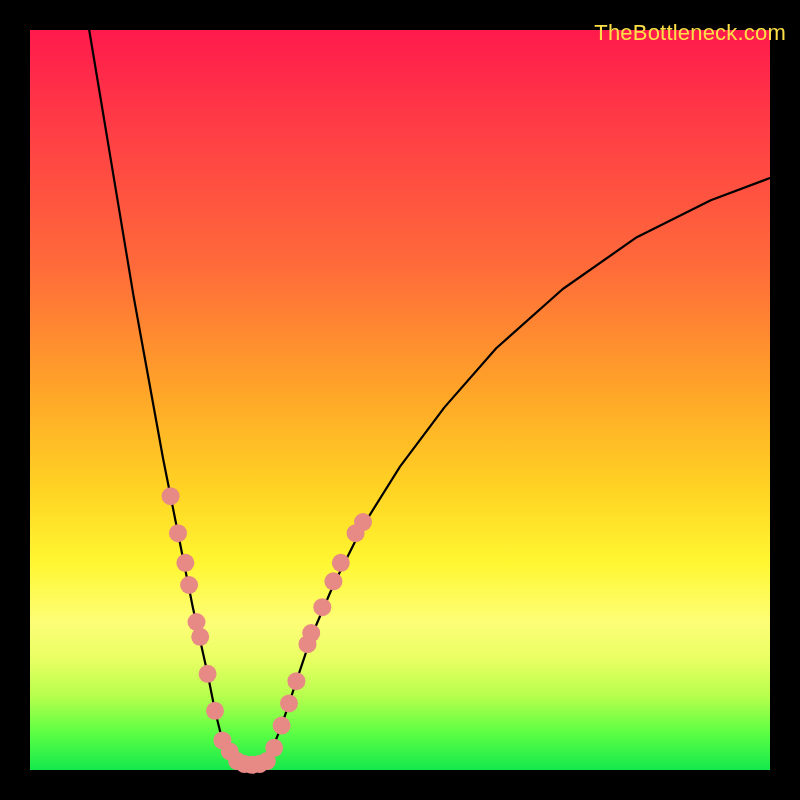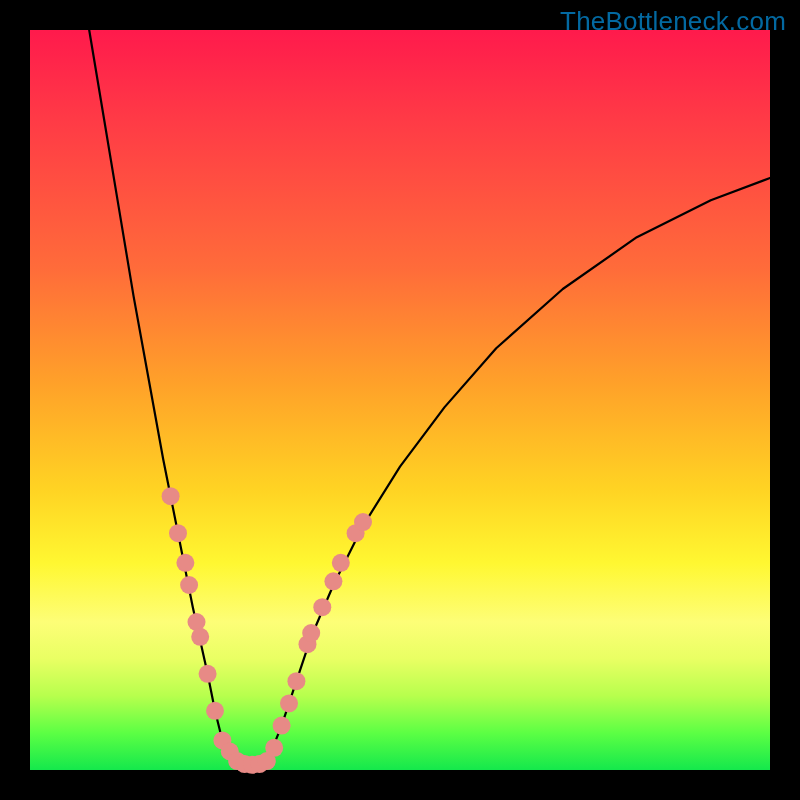--- a/index.html
+++ b/index.html
@@ -12,24 +12,24 @@
     overflow: hidden;
   }
   .frame {
     position: relative;
     width: 800px;
     height: 800px;
     background: #000;
   }
   .watermark {
     position: absolute;
-    top: 6px;
+    top: 20px;
     right: 14px;
-    color: #0369a1;
-    font-size: 26px;
+    color: #fde047;
+    font-size: 22px;
     font-weight: 400;
     letter-spacing: 0.2px;
     z-index: 10;
   }
   .plot {
     position: absolute;
     left: 30px;
     top: 30px;
     width: 740px;
     height: 740px;

